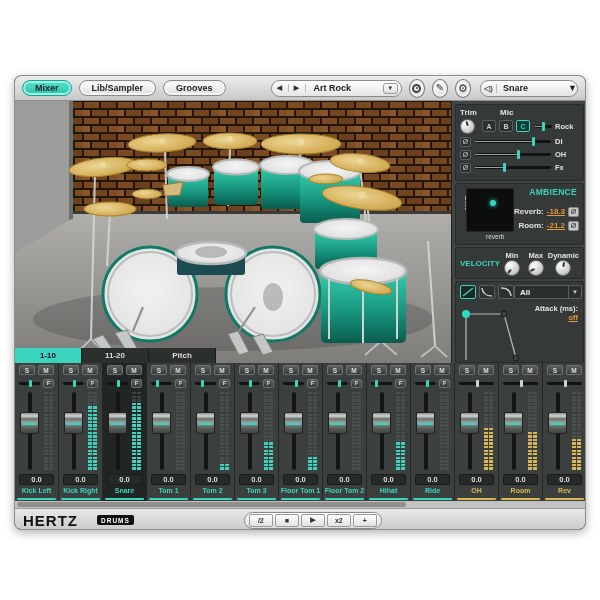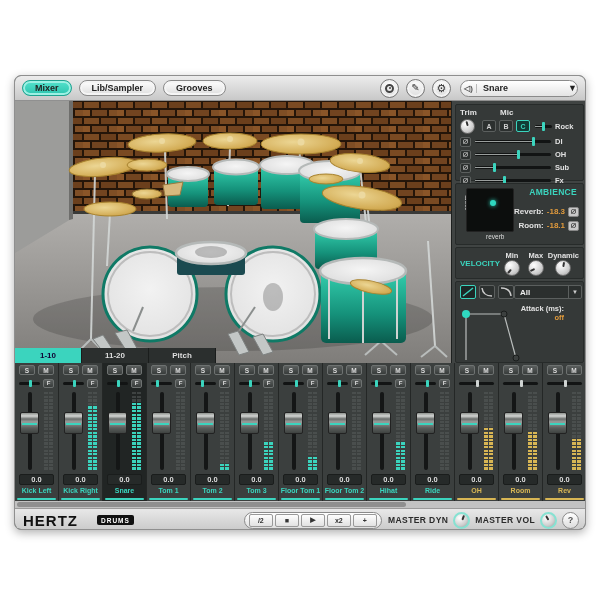--- a/index.html
+++ b/index.html
@@ -36,21 +36,21 @@
   
   .stage { position:absolute; left:0; top:25px; width:436px; height:262px; background:#8d8b88; }
   .stage svg { display:block; }
 
   
   .rpanel { position:absolute; left:436px; top:25px; width:136px; height:262px; background:#404443;
             border-left:1px solid #1e2120; display:flex; flex-direction:column; gap:2px; padding:3px 3px 0 3px; font-size:8px; }
   .sect { background:#353938; border:1px solid #272b2a; border-radius:2px; position:relative; }
   .lbl { color:#e2e2e2; font-weight:bold; font-size:8px; }
   .teal { color:#3BD4BE; }
-  .orange { color:#E09A3C; }
+  .orange { color:#E09A3C;text-decoration:underline; }
 
   .sectA { height:77px; padding:2px 4px; }
   .rowA1 { display:flex; align-items:center; height:10px; gap:4px; }
   .rowA2 { display:flex; align-items:center; height:18px; gap:3px; }
   .knob { border-radius:50%; background:radial-gradient(circle at 35% 30%, #ffffff, #cfcfcf 60%, #9a9a9a);
           border:1px solid #6e6e6e; position:relative; flex:none; }
   .knob::after { content:''; position:absolute; left:calc(50% - 1px); top:8%; width:2px; height:38%; background:#333;
                  transform-origin:50% 120%; transform:rotate(var(--rot,0deg)); border-radius:1px; }
   .k16 { width:15px; height:15px; }
   .micbtn { width:14px; height:12px; border-radius:2px; background:#2c302f; border:1px solid #5b5f5e;
@@ -89,21 +89,21 @@
 
   .sectE { flex:1; padding:3px 4px; }
   .curves { display:flex; gap:3px; }
   .cbtn { width:16px; height:14px; background:#2c302f; border:1px solid #5b5f5e; border-radius:2px; }
   .cbtn.sel { background:#1d2726; border-color:#3BD4BE; }
   .alldd { position:absolute; left:58px; top:3px; width:68px; height:14px; background:#2b2f2e; border:1px solid #5b5f5e;
            border-radius:2px; display:flex; align-items:center; color:#eee; font-size:8px; font-weight:bold; }
   .alldd .val { flex:1; padding-left:5px; }
   .alldd .dd { width:13px; height:100%; border-left:1px solid #5b5f5e; display:flex; align-items:center; justify-content:center; font-size:6px; color:#ccc; }
   .envsvg { position:absolute; left:2px; top:20px; }
-  .atk { position:absolute; right:19px; top:22px; text-align:right; }
+  .atk { position:absolute; right:5px; top:22px; text-align:right; }
   .atk .lbl { font-size:7.5px; }
   .atk .val { font-size:7.5px; font-weight:bold; }
 
   
   .mixtabs { position:absolute; left:0; top:272px; height:15px; display:flex; z-index:5; }
   .mtab { width:67px; height:15px; font-size:8px; font-weight:bold; display:flex; align-items:center; justify-content:center;
           background:#2b2f2e; color:#ddd; border-right:1px solid #1a1d1c; }
   .mtab.active { background:#3BD4BE; color:#103; }
   .strips { position:absolute; left:0; top:287px; width:572px; height:138px; background:#303433; display:flex; }
   .strip { width:44px; height:138px; background:#3b3f3e; border-right:1px solid #242726; position:relative; padding-top:2px; }
@@ -152,20 +152,26 @@
 </style>
 </head>
 <body>
 
 <div class="window">
 
   <div class="topbar">
     <div class="pill active">Mixer</div>
     <div class="pill">Lib/Sampler</div>
     <div class="pill">Grooves</div>
+    <div class="navpill">
+      <div class="arr">◀</div>
+      <div class="arr">▶</div>
+      <div class="val">Art Rock</div>
+      <div class="dd">▼</div>
+    </div>
     <div class="circbtn" style="margin-left:auto">
         <span class="target"></span>
       </div>
     <div class="circbtn">
         <span class="brush">✎</span>
       </div>
     <div class="circbtn">
         <span class="gearg">⚙</span>
       </div>
     <div class="instpill">
@@ -342,29 +348,20 @@
             <i class="sbase"></i>
             <i class="sfill" style="width: 57%;"></i>
             <i class="shandle" style="left: 57%;"></i>
           </span>
         <span class="slabel">OH</span>
       </div>
       <div class="srow">
         <span class="phase">Ø</span>
         <span class="htrack">
             <i class="sbase"></i>
-            <i class="sfill" style="width: 25%;"></i>
-            <i class="shandle" style="left: 25%;"></i>
-          </span>
-        <span class="slabel">Sub</span>
-      </div>
-      <div class="srow">
-        <span class="phase">Ø</span>
-        <span class="htrack">
-            <i class="sbase"></i>
             <i class="sfill" style="width: 38%;"></i>
             <i class="shandle" style="left: 38%;"></i>
           </span>
         <span class="slabel">Fx</span>
       </div>
     </div>
 
     <div class="sect sectB">
       <span class="amb-title teal">AMBIENCE</span>
       <span class="ylab">room</span>
@@ -372,21 +369,21 @@
         <span class="dot" id="amb-dot" style="left: 57%; top: 33%;"></span>
       </div>
       <span class="xlab">reverb</span>
       <div class="ambrow" style="top:22px">
         <span class="lbl">Reverb:</span>
         <span class="pv orange">-18.3</span>
         <span class="phl">Ø</span>
       </div>
       <div class="ambrow" style="top:36px">
         <span class="lbl">Room:</span>
-        <span class="pv orange">-18.1</span>
+        <span class="pv orange">-21.2</span>
         <span class="phl">Ø</span>
       </div>
     </div>
 
     <div class="sect sectC">
       <div class="velwrap">
         <span class="lbl teal" style="width:48px">VELOCITY</span>
         <div class="velk">
           <span class="lbl">Min</span>
           <span class="knob k17" style="--rot:-140deg"></span>
@@ -1038,21 +1035,14 @@
       <span>HERTZ</span>
       <span class="badge">DRUMS</span>
     </div>
     <div class="transport">
         <button class="tbtn">/2</button>
         <button class="tbtn">■</button>
         <button class="tbtn">▶</button>
         <button class="tbtn">x2</button>
         <button class="tbtn">+</button>
       </div>
-    <div class="master">
-      <span class="mlabel">MASTER DYN</span>
-      <span class="knob mknob" style="--rot:20deg"></span>
-      <span class="mlabel">MASTER VOL</span>
-      <span class="knob mknob" style="--rot:-30deg"></span>
-      <span class="helpbtn">?</span>
-    </div>
   </div>
 </div>
 
 </body></html>

